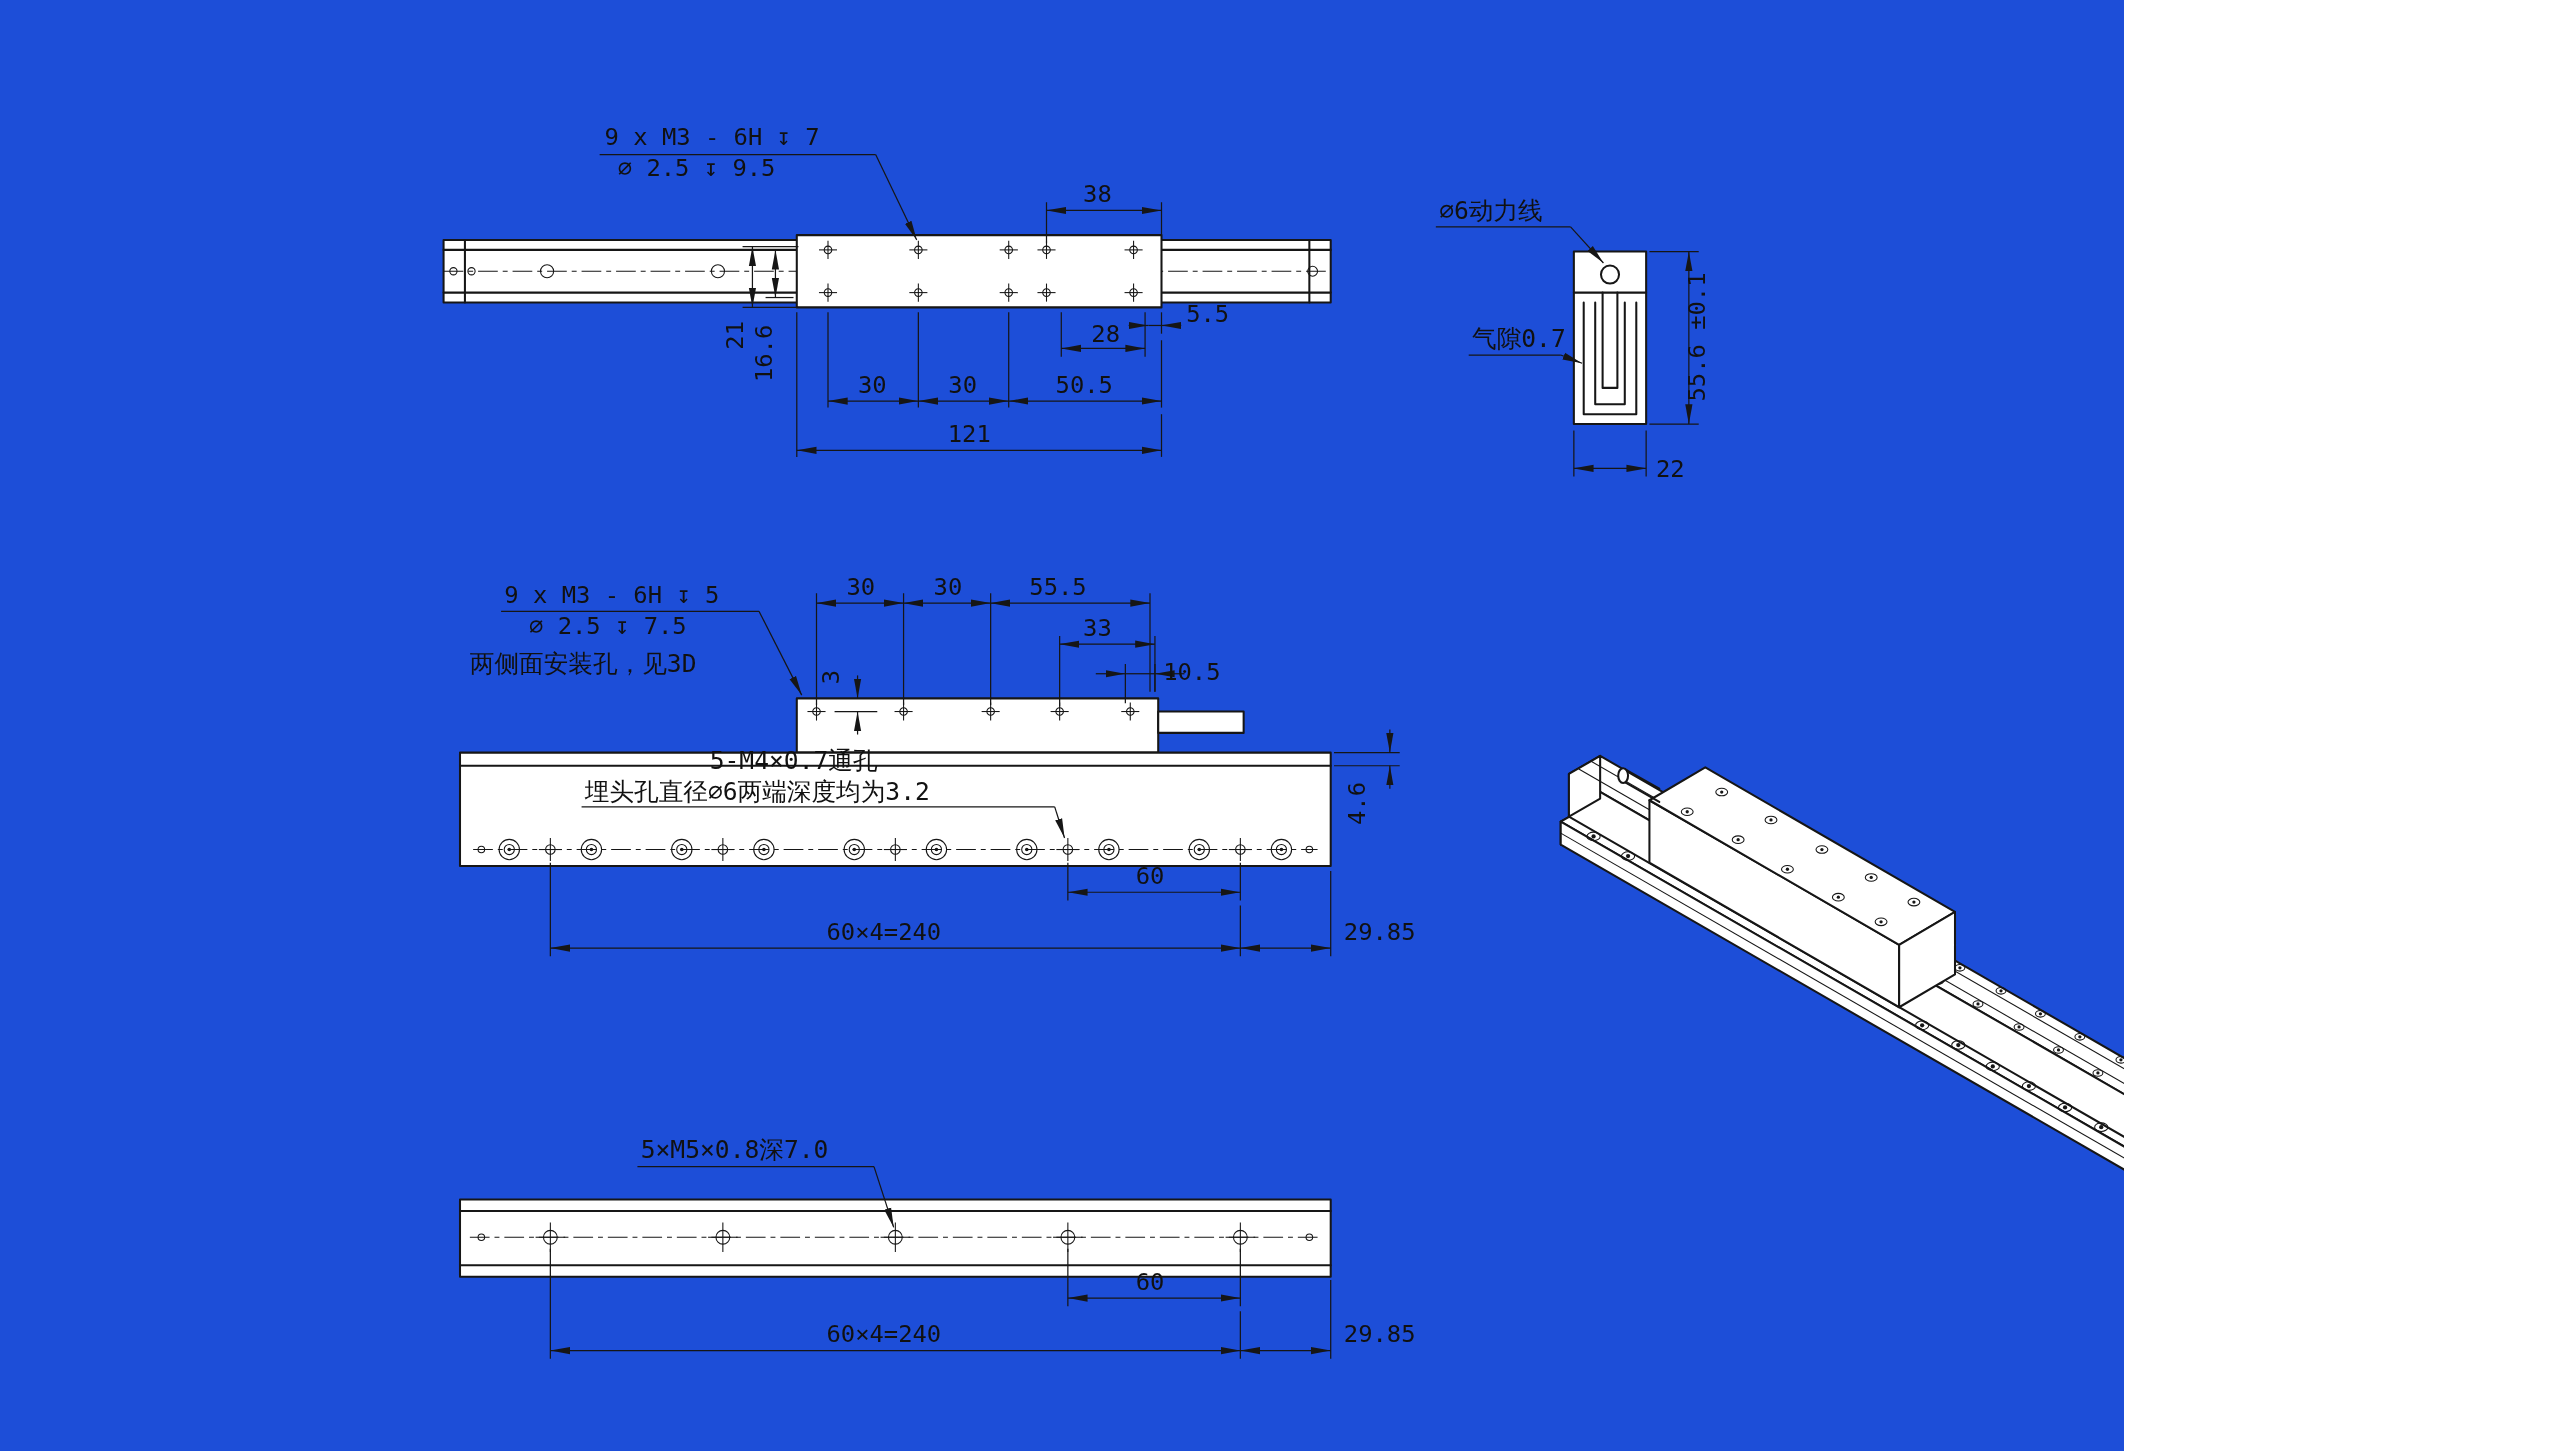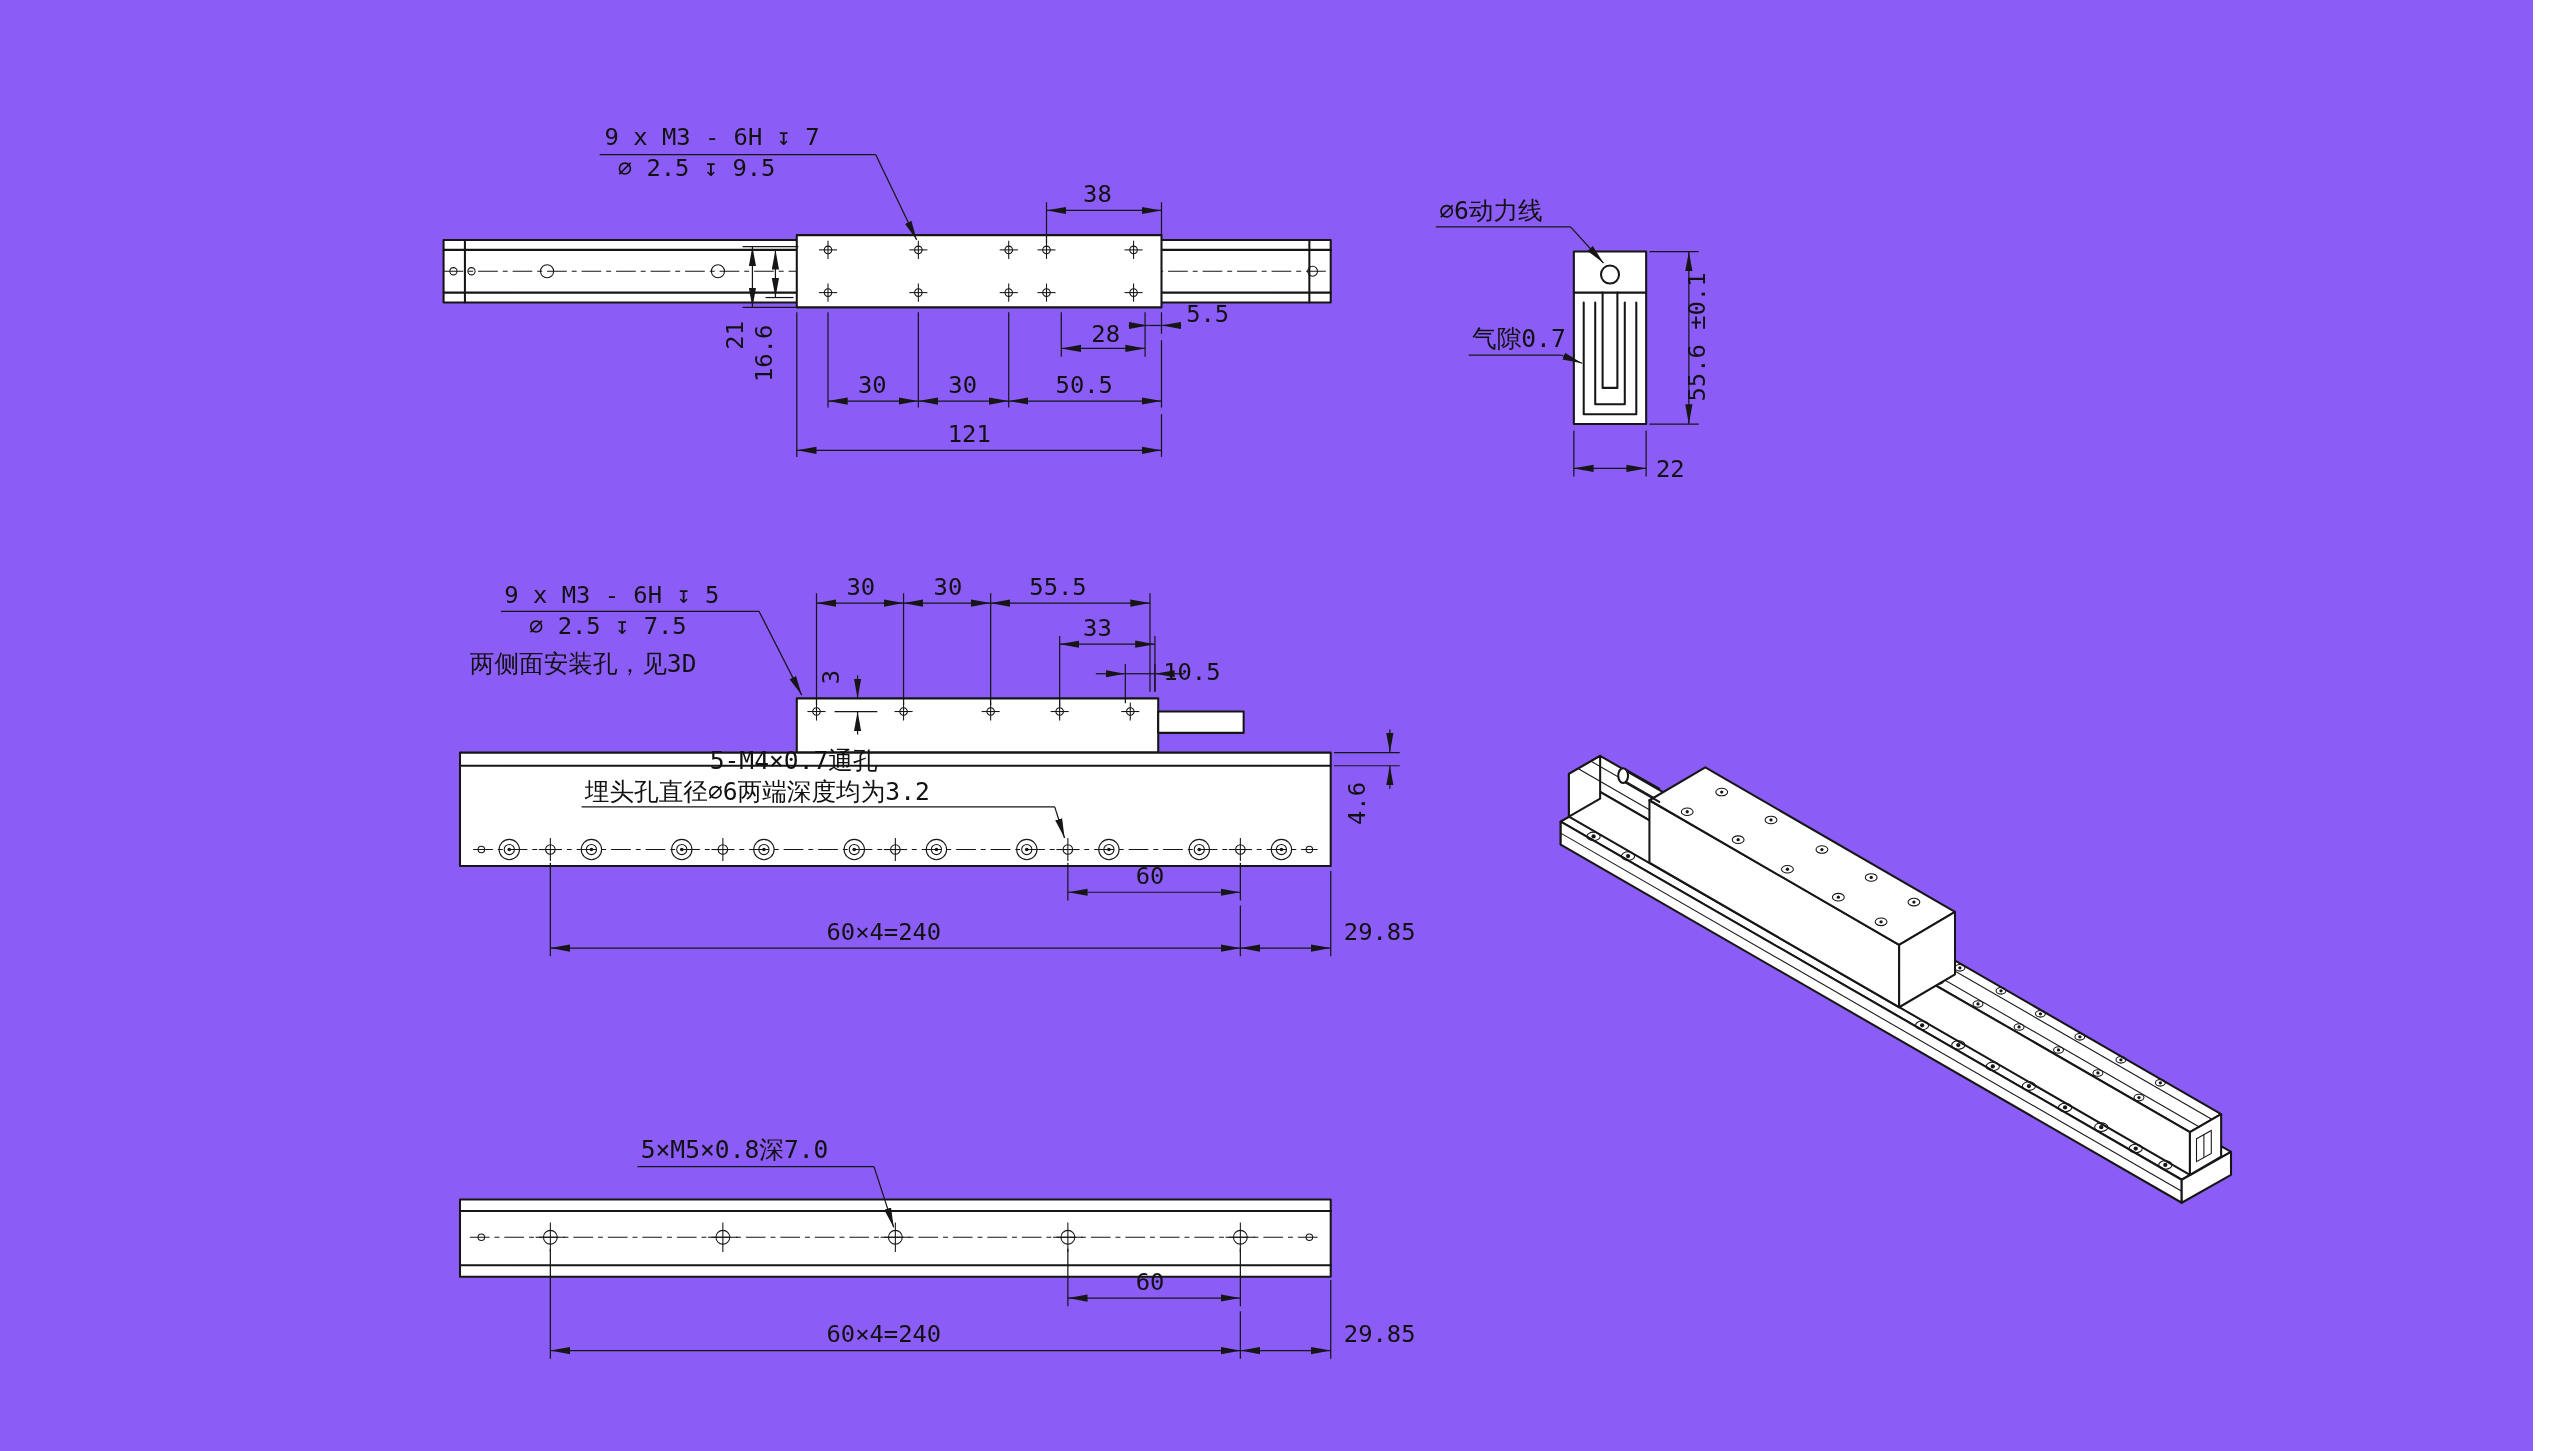--- a/index.html
+++ b/index.html
@@ -1,16 +1,16 @@
 <!DOCTYPE html>
 <html style="font-size:11.7px"><head>
 <meta charset="utf-8">
 <style>
   html,body{margin:0;padding:0;background:#fff;}
-  .page{width:2533px;height:1451px;background:#8b5cf6;overflow:hidden;}
+  .page{width:2124px;height:1451px;background:#1d4ed8;overflow:hidden;}
   svg{display:block;width:2576px;height:1451px;}
   .obj{stroke:#161616;stroke-width:1.25;fill:none;stroke-linecap:round;stroke-linejoin:round;}
   .thin{stroke:#161616;stroke-width:0.75;fill:none;}
   .xthin{stroke:#161616;stroke-width:0.65;fill:none;}
   .cl{stroke:#161616;stroke-width:0.7;fill:none;stroke-dasharray:12 3 3 3;}
   .fw{fill:#ffffff;}
   text.t{font-family:"DejaVu Sans Mono","DejaVu Sans",sans-serif;font-size:14.5px;fill:#111;stroke:none;}
   text.tc{font-family:"DejaVu Sans Mono","DejaVu Sans",sans-serif;font-size:15px;fill:#111;stroke:none;}
   .tm{text-anchor:middle;}
   .dot{fill:#161616;stroke:none;}

